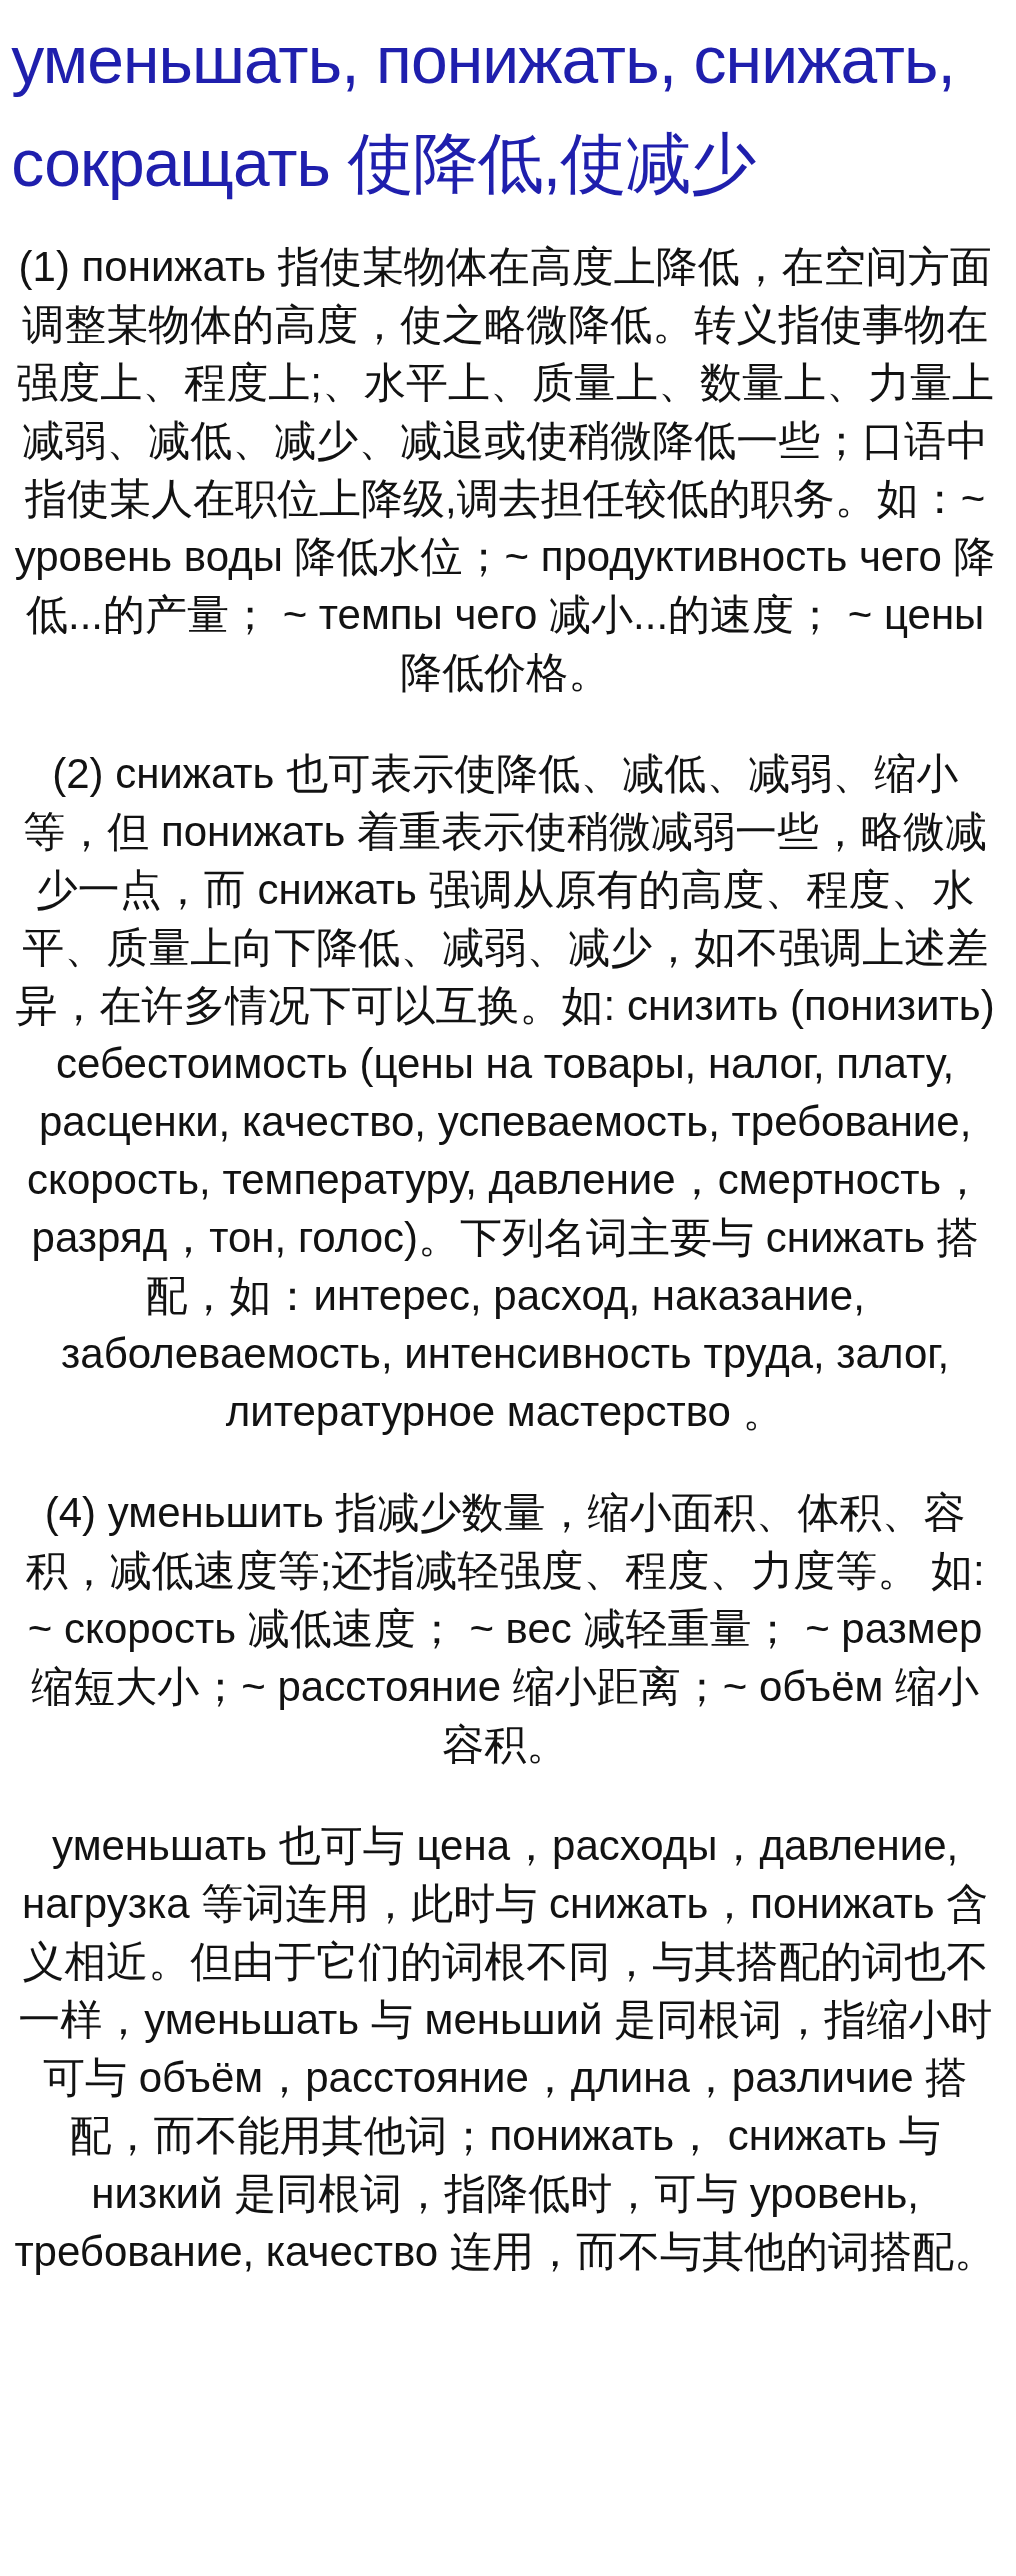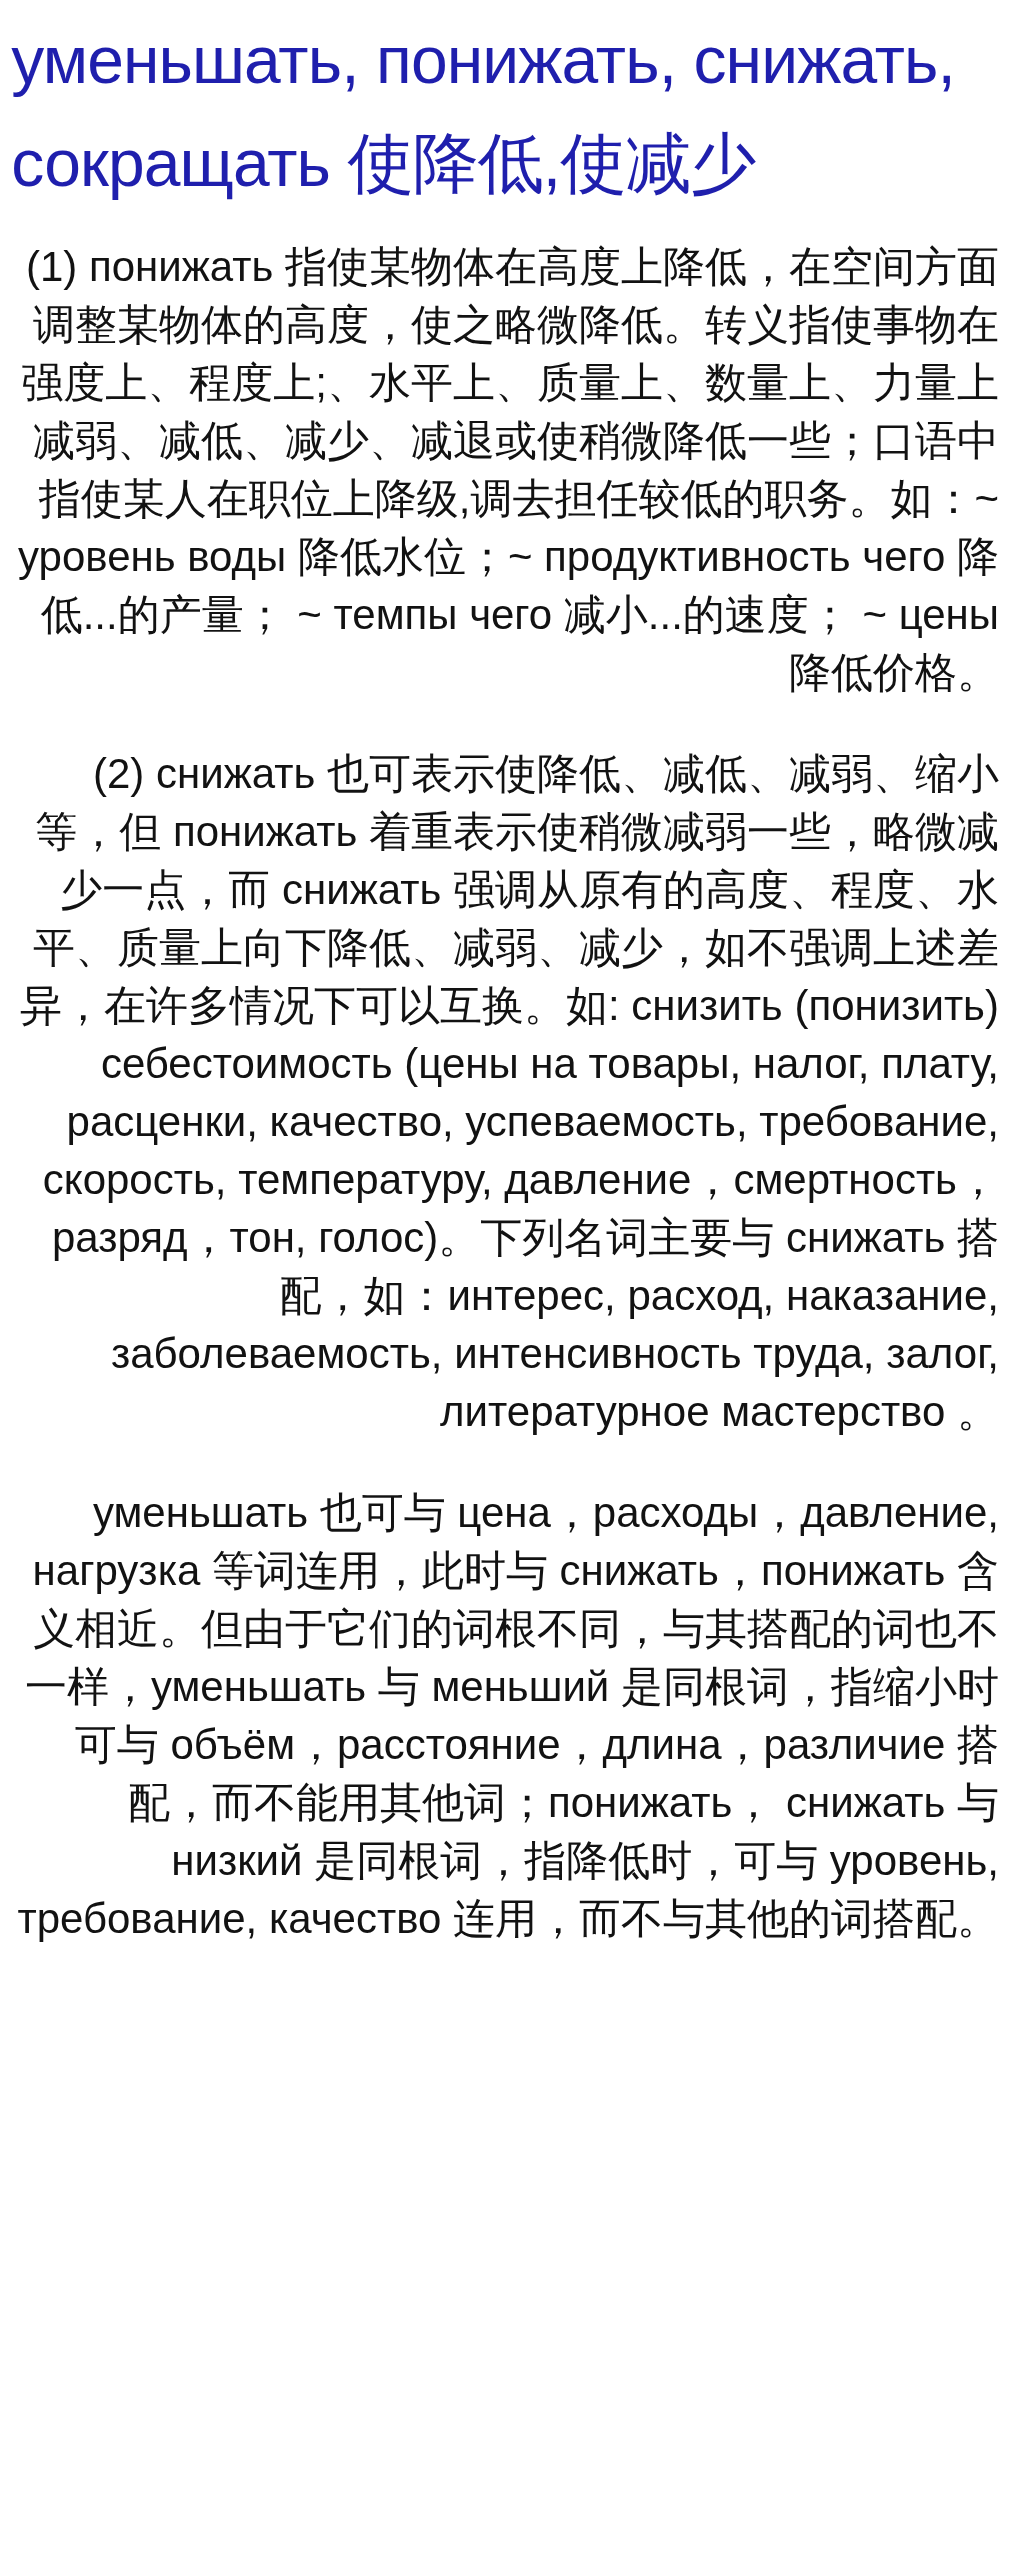--- a/index.html
+++ b/index.html
@@ -29,33 +29,34 @@
   }
   .paragraphs {
     margin: 0;
   }
   .para {
     margin: 0 0 43px 0;
     color: #121212;
     font-size: 42px;
     line-height: 58px;
     font-weight: 400;
-    text-align: right;
+    text-align: center;
     word-break: normal;
     overflow-wrap: break-word;
   }
   .para:last-child {
     margin-bottom: 0;
   }
 </style>
 </head>
 <body>
 
 <div class="page">
   <h1 class="title">уменьшать, понижать, снижать, сокращать 使降低,使减少</h1>
 
   <div class="paragraphs">
     <p class="para">(1) понижать 指使某物体在高度上降低，在空间方面调整某物体的高度，使之略微降低。转义指使事物在强度上、程度上;、水平上、质量上、数量上、力量上减弱、减低、减少、减退或使稍微降低一些；口语中指使某人在职位上降级,调去担任较低的职务。如：~ уровень воды 降低水位；~ продуктивность чего 降低...的产量； ~ темпы чего 减小...的速度； ~ цены 降低价格。</p>
     <p class="para">(2) снижать 也可表示使降低、减低、减弱、缩小等，但 понижать 着重表示使稍微减弱一些，略微减少一点，而 снижать 强调从原有的高度、程度、水平、质量上向下降低、减弱、减少，如不强调上述差异，在许多情况下可以互换。如: снизить (понизить) себестоимость (цены на товары, налог, плату, расценки, качество, успеваемость, требование, скорость, температуру, давление，смертность，разряд，тон, голос)。下列名词主要与 снижать 搭配，如：интерес, расход, наказание, заболеваемость, интенсивность труда, залог, литературное мастерство 。</p>
+    <p class="para">(4) уменьшить 指减少数量，缩小面积、体积、容积，减低速度等;还指减轻强度、程度、力度等。 如: ~ скорость 减低速度； ~ вес 减轻重量； ~ размер 缩短大小；~ расстояние 缩小距离；~ объём 缩小容积。</p>
     <p class="para">уменьшать 也可与 цена，расходы，давление, нагрузка 等词连用，此时与 снижать，понижать 含义相近。但由于它们的词根不同，与其搭配的词也不一样，уменьшать 与 меньший 是同根词，指缩小时可与 объём，расстояние，длина，различие 搭配，而不能用其他词；понижать， снижать 与 низкий 是同根词，指降低时，可与 уровень, требование, качество 连用，而不与其他的词搭配。</p>
   </div>
 </div>
 
 
 </body></html>

